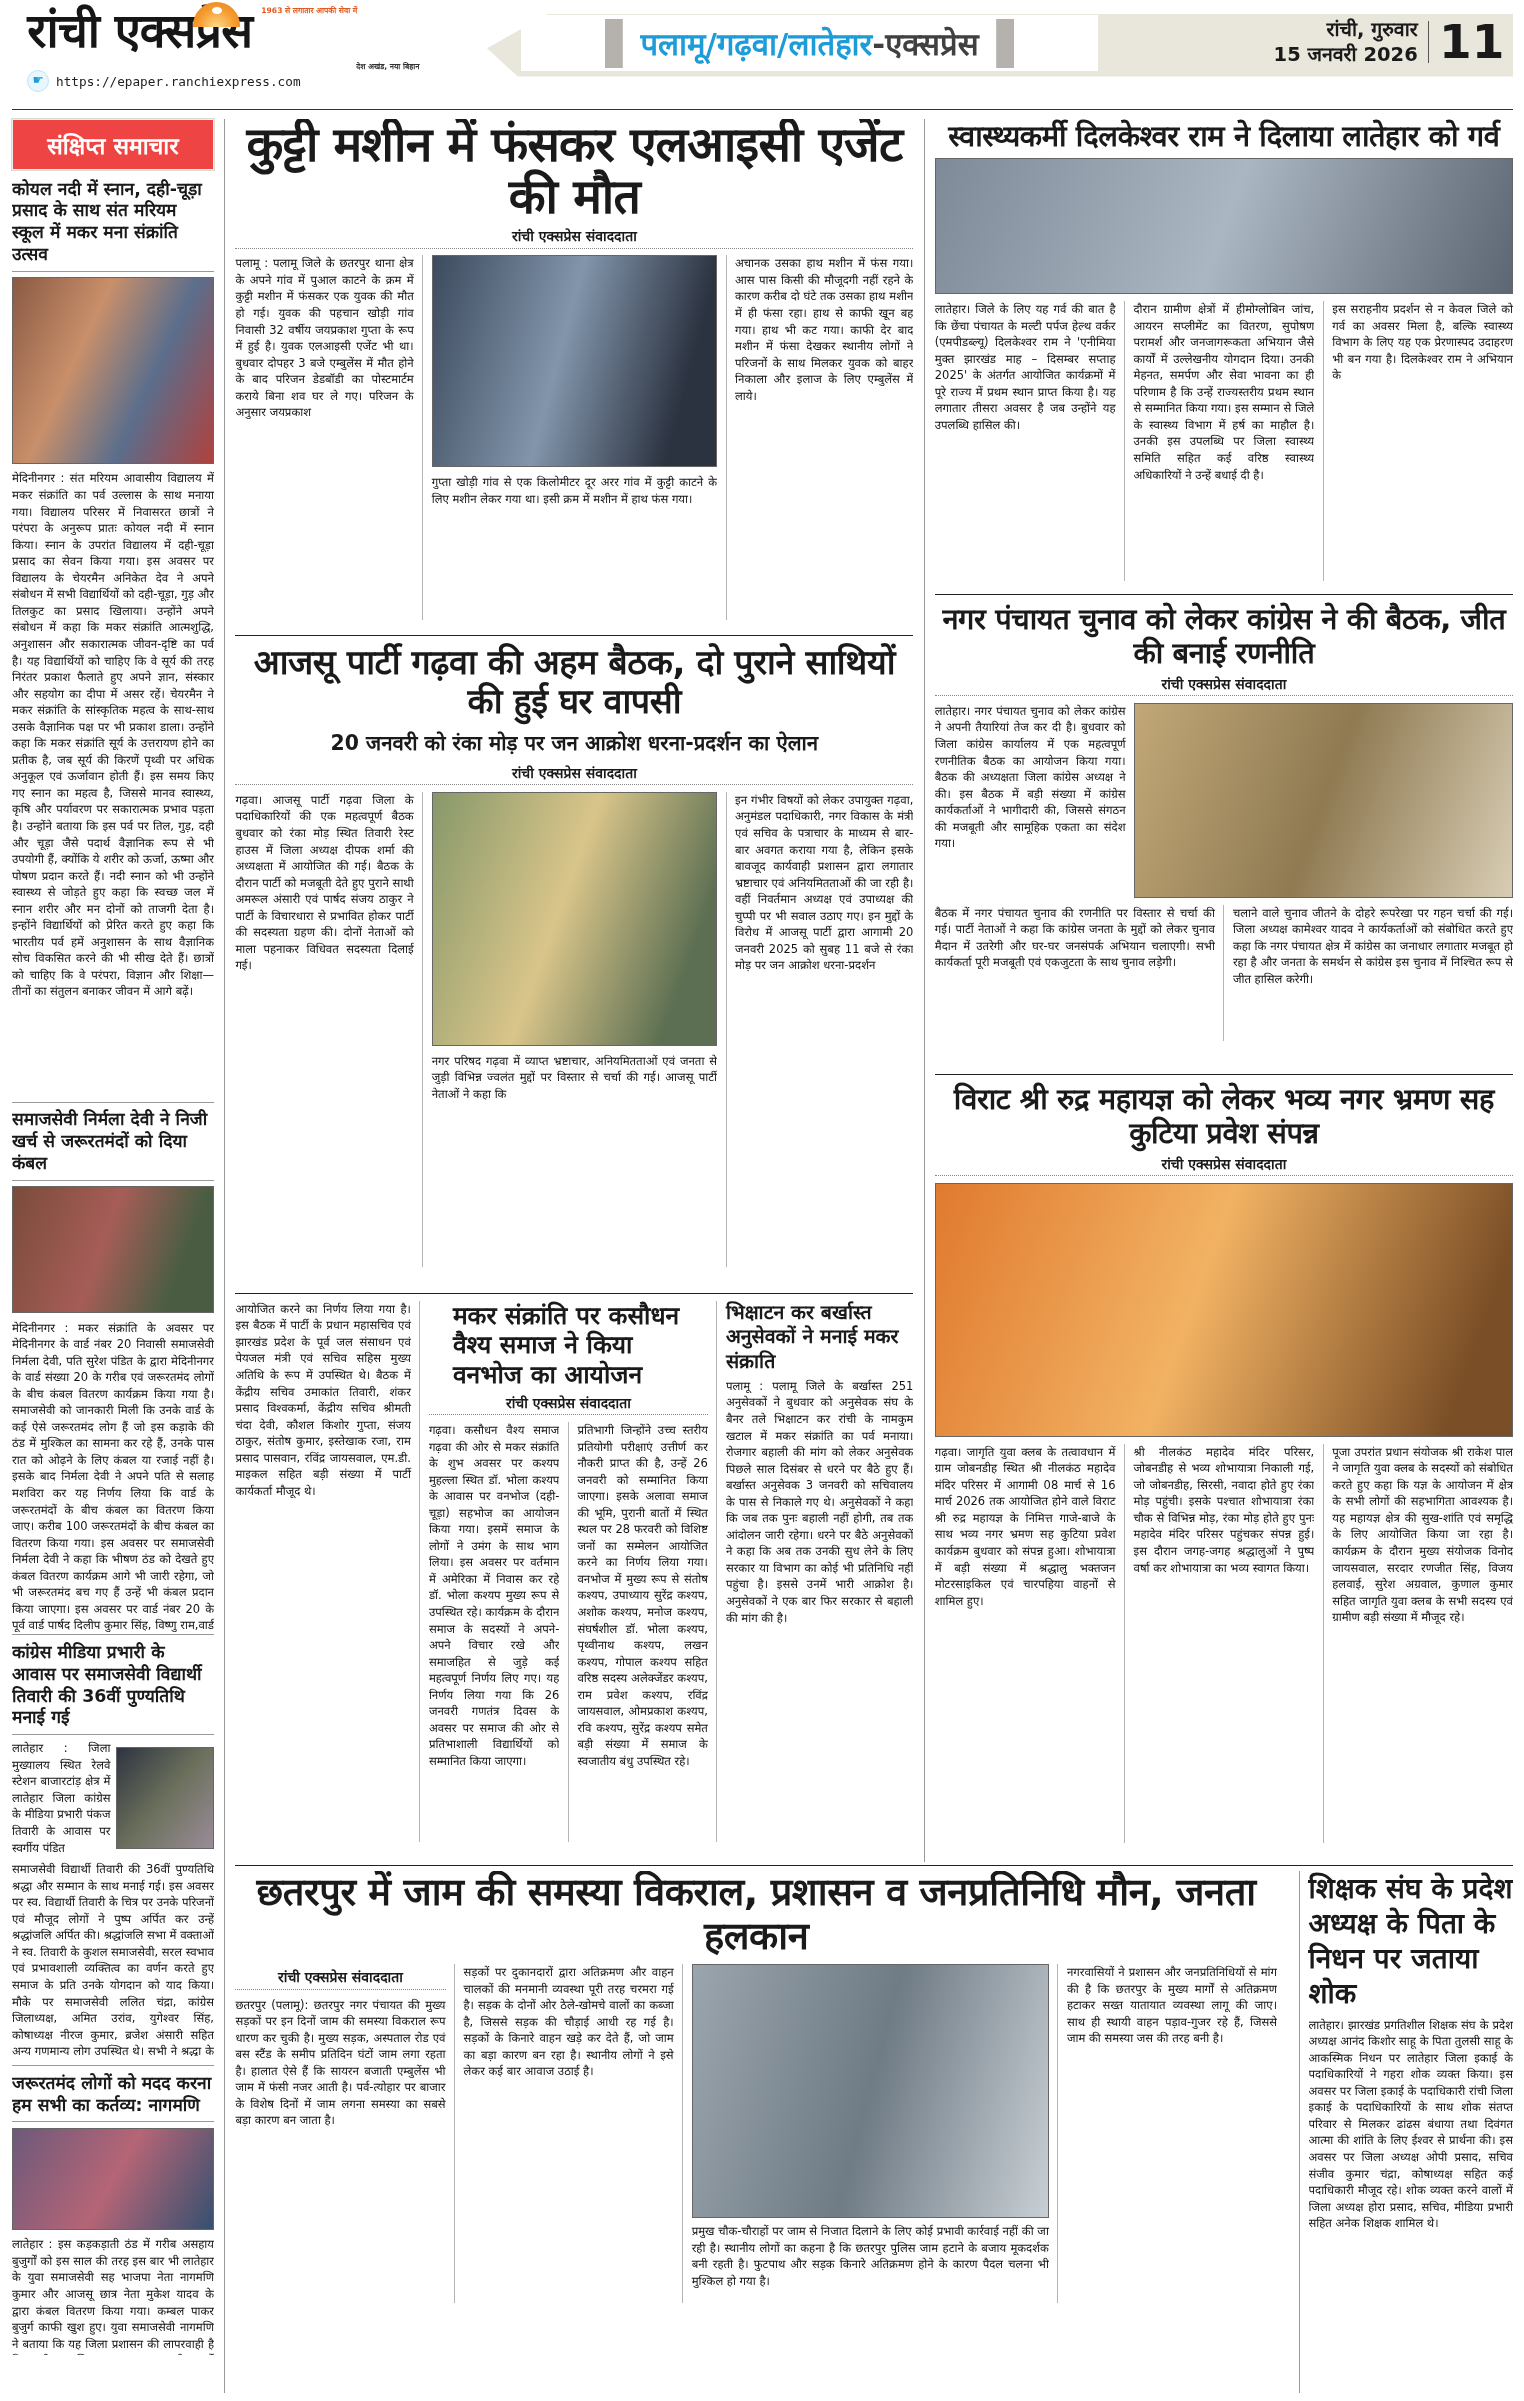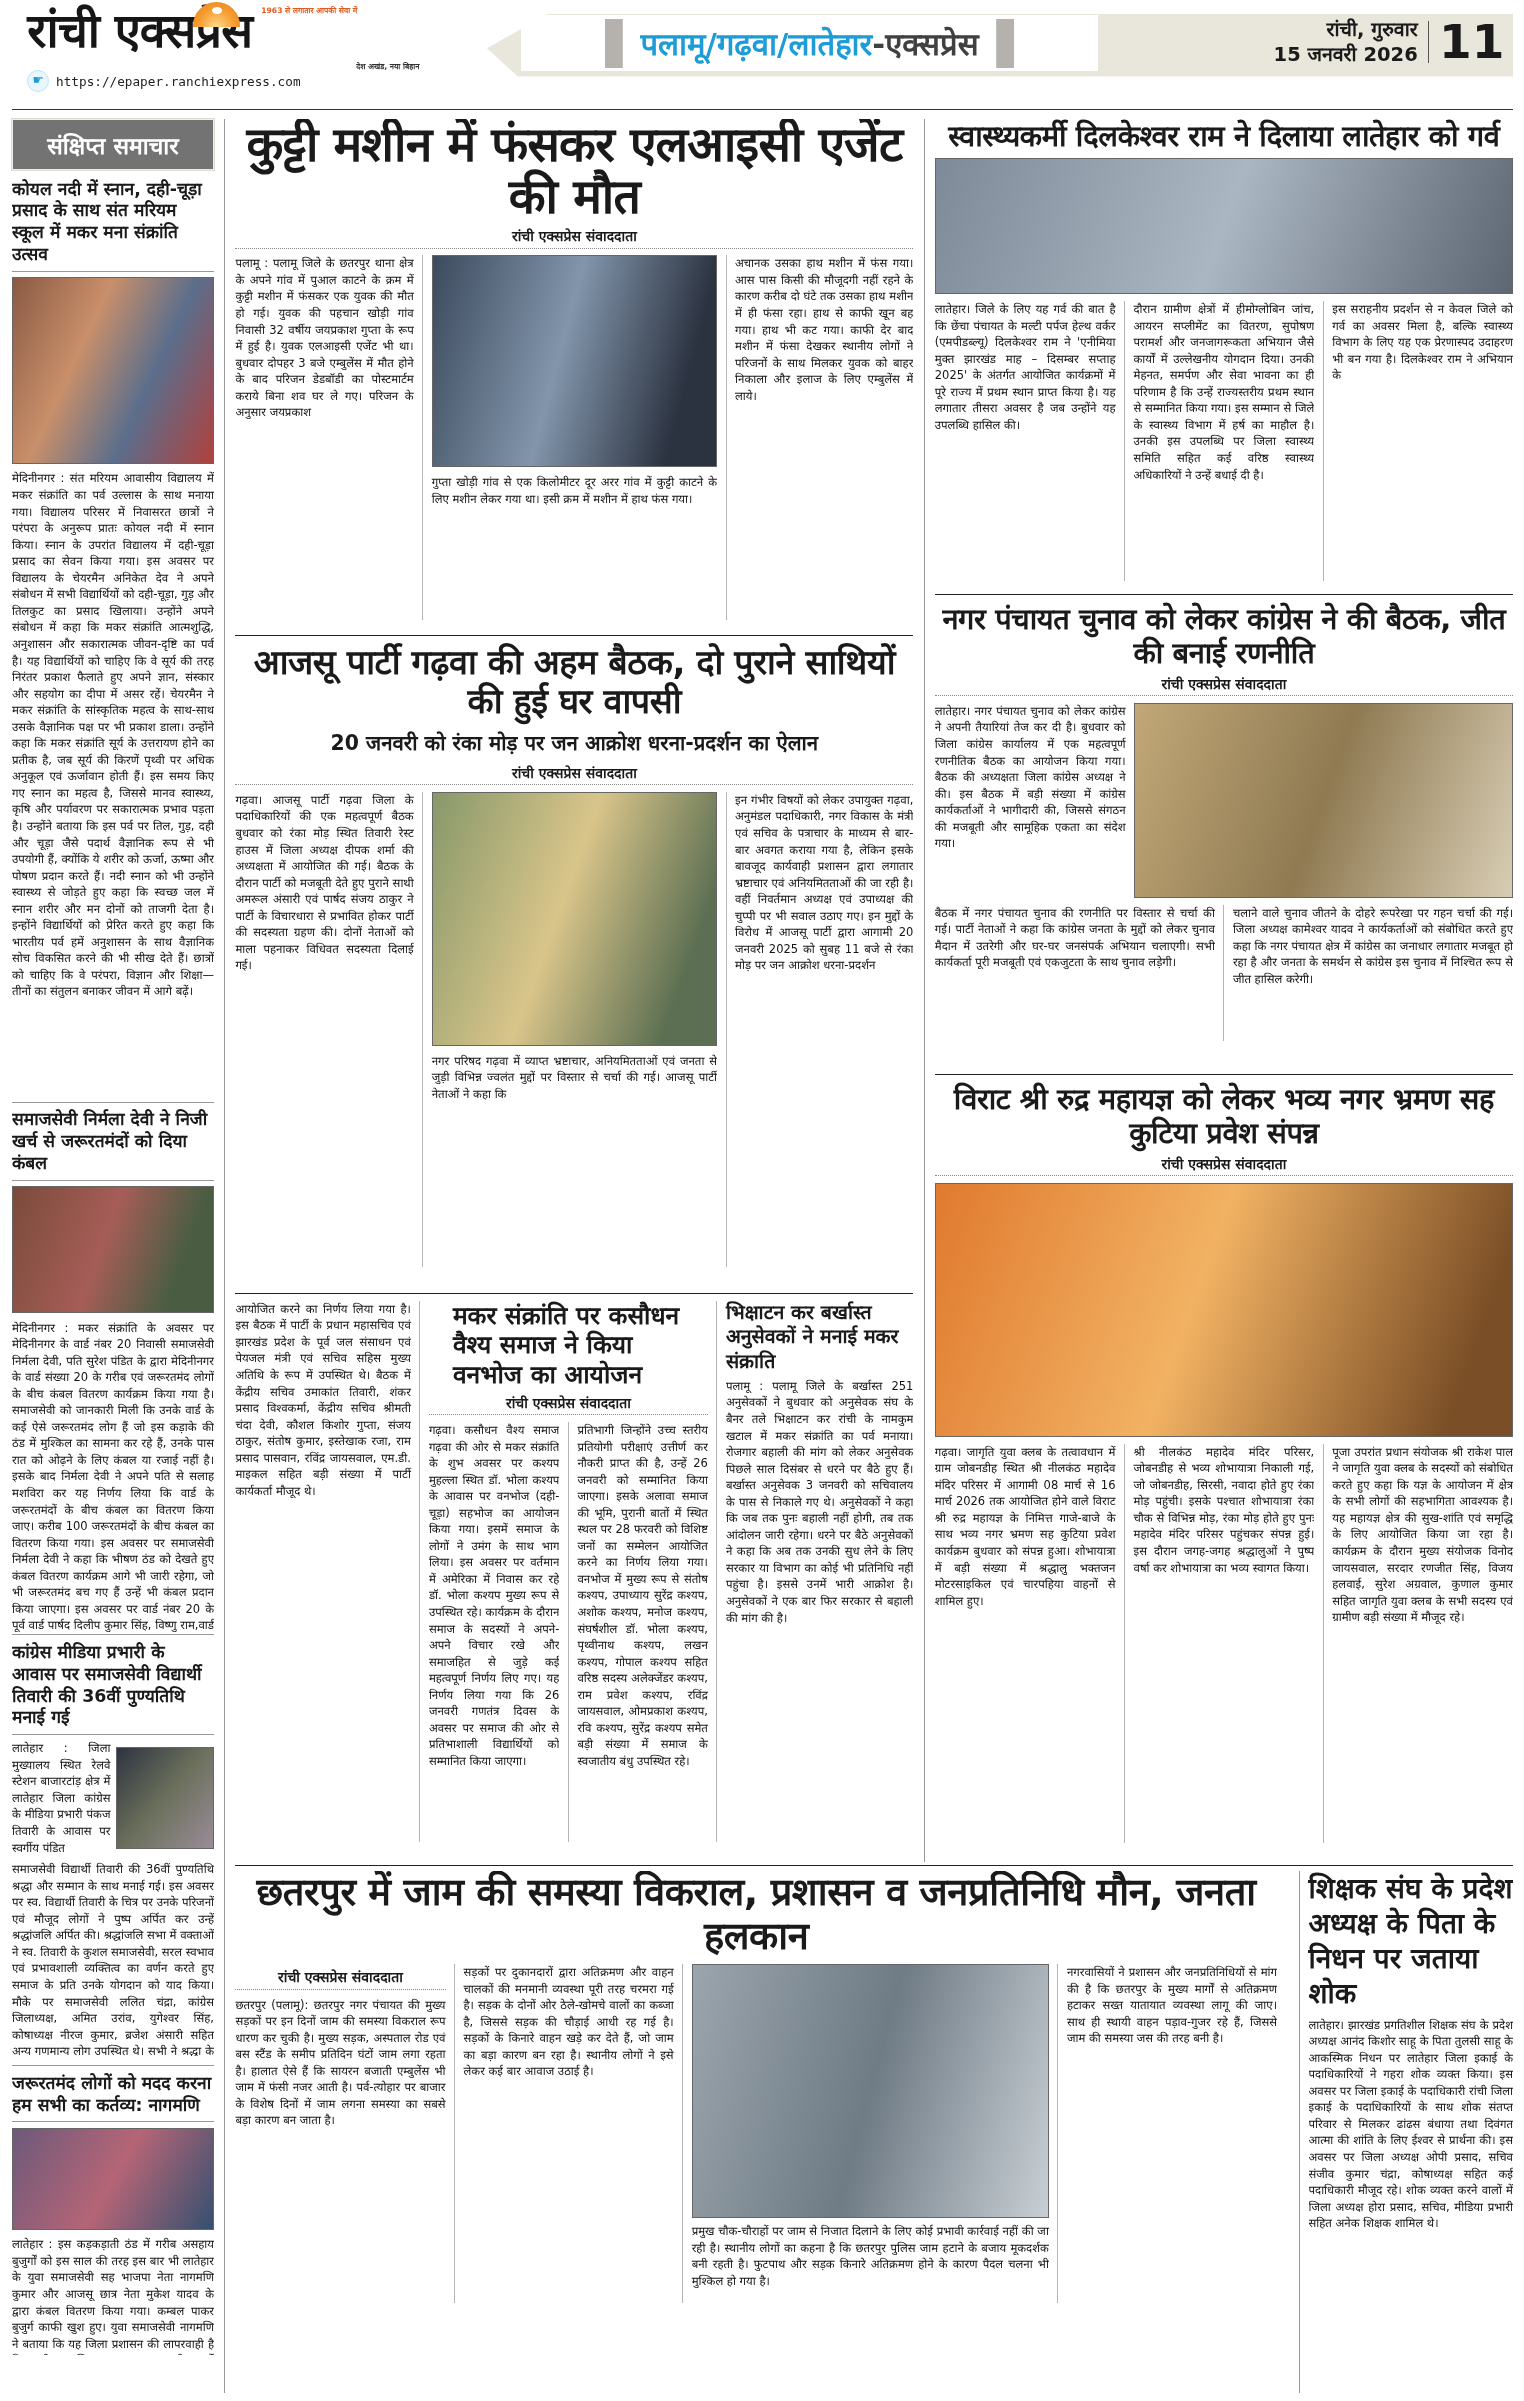--- a/index.html
+++ b/index.html
@@ -51,21 +51,21 @@
   
   .body-txt { font-size:11.5px; line-height:1.44; text-align:justify; color:#141414; }
   .cols { display:flex; gap:8.5px; }
   .cols > div { flex:1; overflow:hidden; }
   .cols > div + div { border-left:0.8px solid #b5b5b5; padding-left:8.5px; }
   .byline { text-align:center; font-weight:bold; font-size:14px; padding:3.4px 0 2.5px;
     border-bottom:0.8px dotted #888; margin-bottom:6.8px; }
   .photo { width:100%; border:0.8px solid #666; }
 
   
-  .brief-header { background:#737373; border:1.7px solid #eee; outline:0.8px solid #d9dcd0; color:#fff;
+  .brief-header { background:#ef4444; border:1.7px solid #eee; outline:0.8px solid #d9dcd0; color:#fff;
     font-size:23px; font-weight:900; text-align:center; padding:8.5px 3.4px; margin-bottom:8.5px; }
   .rail-art { border-bottom:0.8px solid #999; padding-bottom:6.8px; margin-bottom:6.8px; overflow:hidden; }
   .rail-title { font-size:17.4px; font-weight:800; line-height:1.25; border-bottom:0.8px solid #999; padding-bottom:5.1px; margin-bottom:5.1px; }
   .rail-photo { height:187px; margin-bottom:6.8px; }
   .rail-photo.sm { height:127px; }
   .rail-body { overflow:hidden; }
 
   
   .sec-kutti { height:516px; overflow:hidden; }
   .kutti-title { font-size:48px; font-weight:900; text-align:center; line-height:1.08; letter-spacing:-0.8px; }

